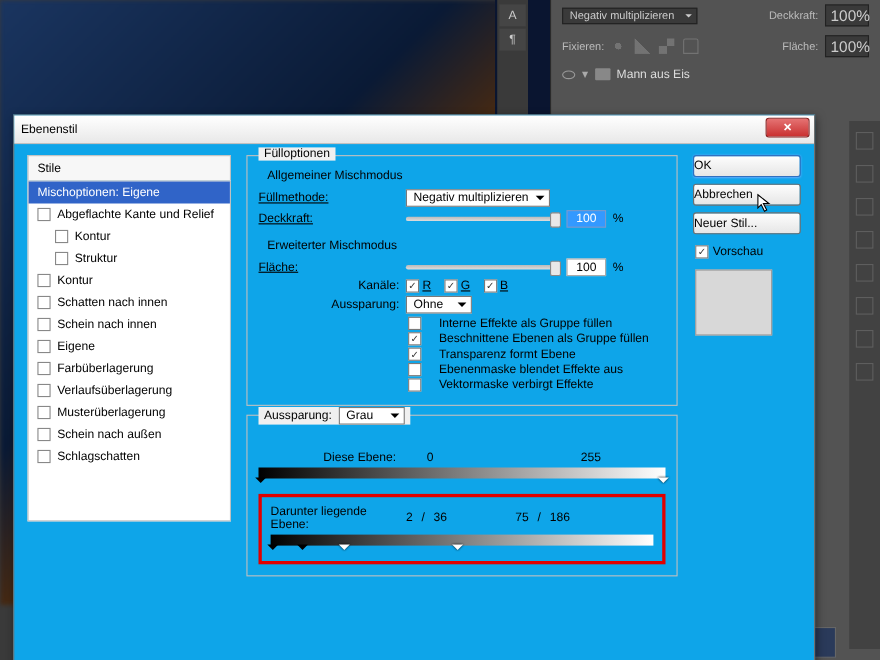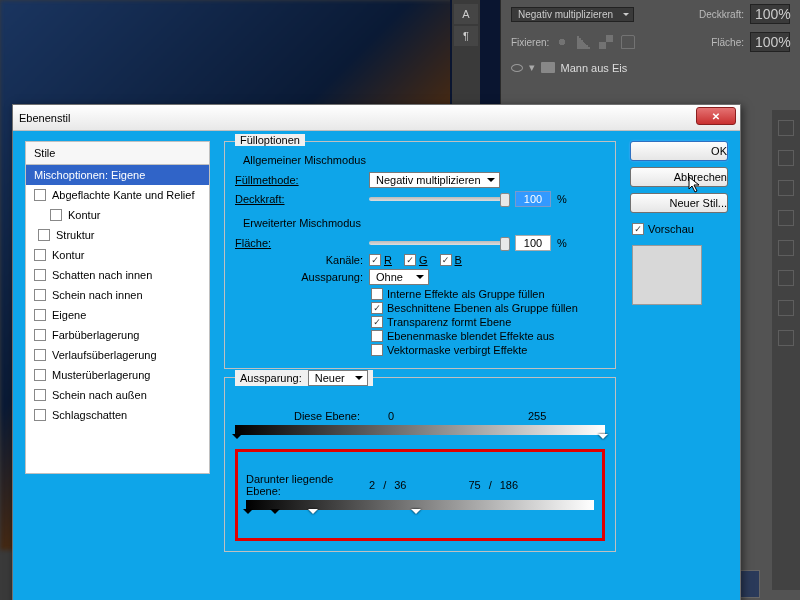--- a/index.html
+++ b/index.html
@@ -37,33 +37,33 @@
 .form-row{display:flex;align-items:center;gap:6px;margin:3px 0}
 .form-label{width:128px;text-align:left;text-decoration:underline;color:#000}
 .form-label-nl{width:128px;text-align:right}
 .dropdown{border:1px solid #7a7a7a;background:#fff;padding:1px 18px 1px 6px;position:relative;min-width:120px}
 .dropdown.sm{min-width:60px}
 .dropdown::after{content:"";position:absolute;right:4px;top:5px;border:4px solid transparent;border-top-color:#000}
 .slider{height:4px;background:linear-gradient(#bbb,#ddd);position:relative;flex:1;max-width:140px;border-radius:2px}
 .slider::after{content:"";position:absolute;right:-1px;top:-4px;width:8px;height:12px;background:#e8e8e8;border:1px solid #888;border-radius:2px}
 .num{border:1px solid #7a9acb;background:#fff;width:36px;padding:1px 3px;text-align:center}
 .num.sel{background:#3399ff;color:#fff}
-.chk-row{display:flex;align-items:flex-end;gap:4px;margin:2px 0 2px 136px}
+.chk-row{display:flex;align-items:flex-end;gap:16px;margin:2px 0 2px 136px}
 .chk{width:12px;height:12px;border:1px solid #7a7a7a;background:#fff;display:inline-flex;align-items:center;justify-content:center;font-size:9px;color:#333}
 .chk.on::before{content:"✓"}
 .channels{display:flex;gap:12px;align-items:center}
 .ch{display:flex;align-items:center;gap:3px}
 .blend-fieldset{border:1px solid #c0c0c0;padding:8px 10px 10px 10px;position:relative}
 .gradient-bar{height:10px;background:linear-gradient(to right,#000,#fff);position:relative;margin:2px 0 14px 0}
 .tri{position:absolute;bottom:-9px;width:0;height:0;border:5px solid transparent;border-top-color:#000}
 .tri.w{border-top-color:#fff;filter:drop-shadow(0 0 1px #000)}
-.highlight-box{border:3px solid #e00000;padding:18px 8px;margin-top:4px}
+.highlight-box{border:3px solid #e00000;padding:4px 8px;margin-top:4px}
 .vals{display:flex;gap:8px}
 .right-col{width:98px;display:flex;flex-direction:column;gap:6px}
-.btn{border:1px solid #707070;background:linear-gradient(#fdfdfd,#e6e6e6);padding:3px 0;text-align:right;border-radius:3px;cursor:default}
+.btn{border:1px solid #707070;background:linear-gradient(#fdfdfd,#e6e6e6);padding:3px 0;text-align:left;border-radius:3px;cursor:default}
 .btn.default{border:1px solid #3070c0;box-shadow:0 0 2px #6af}
 .preview-chk{display:flex;align-items:center;gap:4px;margin:4px 0 4px 2px}
 .preview-box{width:70px;height:60px;border:1px solid #999;background:#d8d8d8;margin-left:2px}
 .cursor{position:absolute;top:176px;left:688px;width:14px;height:18px;pointer-events:none;z-index:50}
 .right-icons-col{position:absolute;right:0;top:110px;width:28px;height:480px;background:#424242;display:flex;flex-direction:column;gap:14px;padding:10px 4px;align-items:center}
 .ri{width:16px;height:16px;opacity:.55;border:1px solid #777}
 .layer-thumbs{position:absolute;bottom:2px;right:40px;display:flex;gap:4px}
 .lt{width:32px;height:28px;background:#2a3a5a;border:1px solid #666;font-size:9px;color:#ddd;display:flex;align-items:flex-start;justify-content:flex-end;padding:1px}
 </style>
 </head>
@@ -131,21 +131,21 @@
             <span>Mischoptionen: Eigene</span>
           </div>
         <div class="style-item">
             <span class="cb"></span>
             <span>Abgeflachte Kante und Relief</span>
           </div>
         <div class="style-item" style="padding-left:24px">
             <span class="cb"></span>
             <span>Kontur</span>
           </div>
-        <div class="style-item" style="padding-left:12px">
+        <div class="style-item" style="padding-left:24px">
             <span class="cb"></span>
             <span>Struktur</span>
           </div>
         <div class="style-item">
             <span class="cb"></span>
             <span>Kontur</span>
           </div>
         <div class="style-item">
             <span class="cb"></span>
             <span>Schatten nach innen</span>
@@ -242,21 +242,21 @@
           </div>
         <div class="chk-row">
             <span class="chk"></span>
             <span>Vektormaske verbirgt Effekte</span>
           </div>
       </div>
 
       <div class="blend-fieldset">
         <div class="legend" style="display:flex;align-items:center;gap:6px">
           <span>Aussparung:</span>
-          <div class="dropdown sm">Neuer</div>
+          <div class="dropdown sm">Grau</div>
         </div>
         <div class="form-row" style="margin-top:24px">
           <span style="width:125px;text-align:right">Diese Ebene:</span>
           <span style="width:50px;text-align:center">0</span>
           <span style="width:100px"></span>
           <span>255</span>
         </div>
         <div class="gradient-bar">
           <div class="tri" style="left:-3px"></div>
           <div class="tri w" style="right:-3px"></div>

